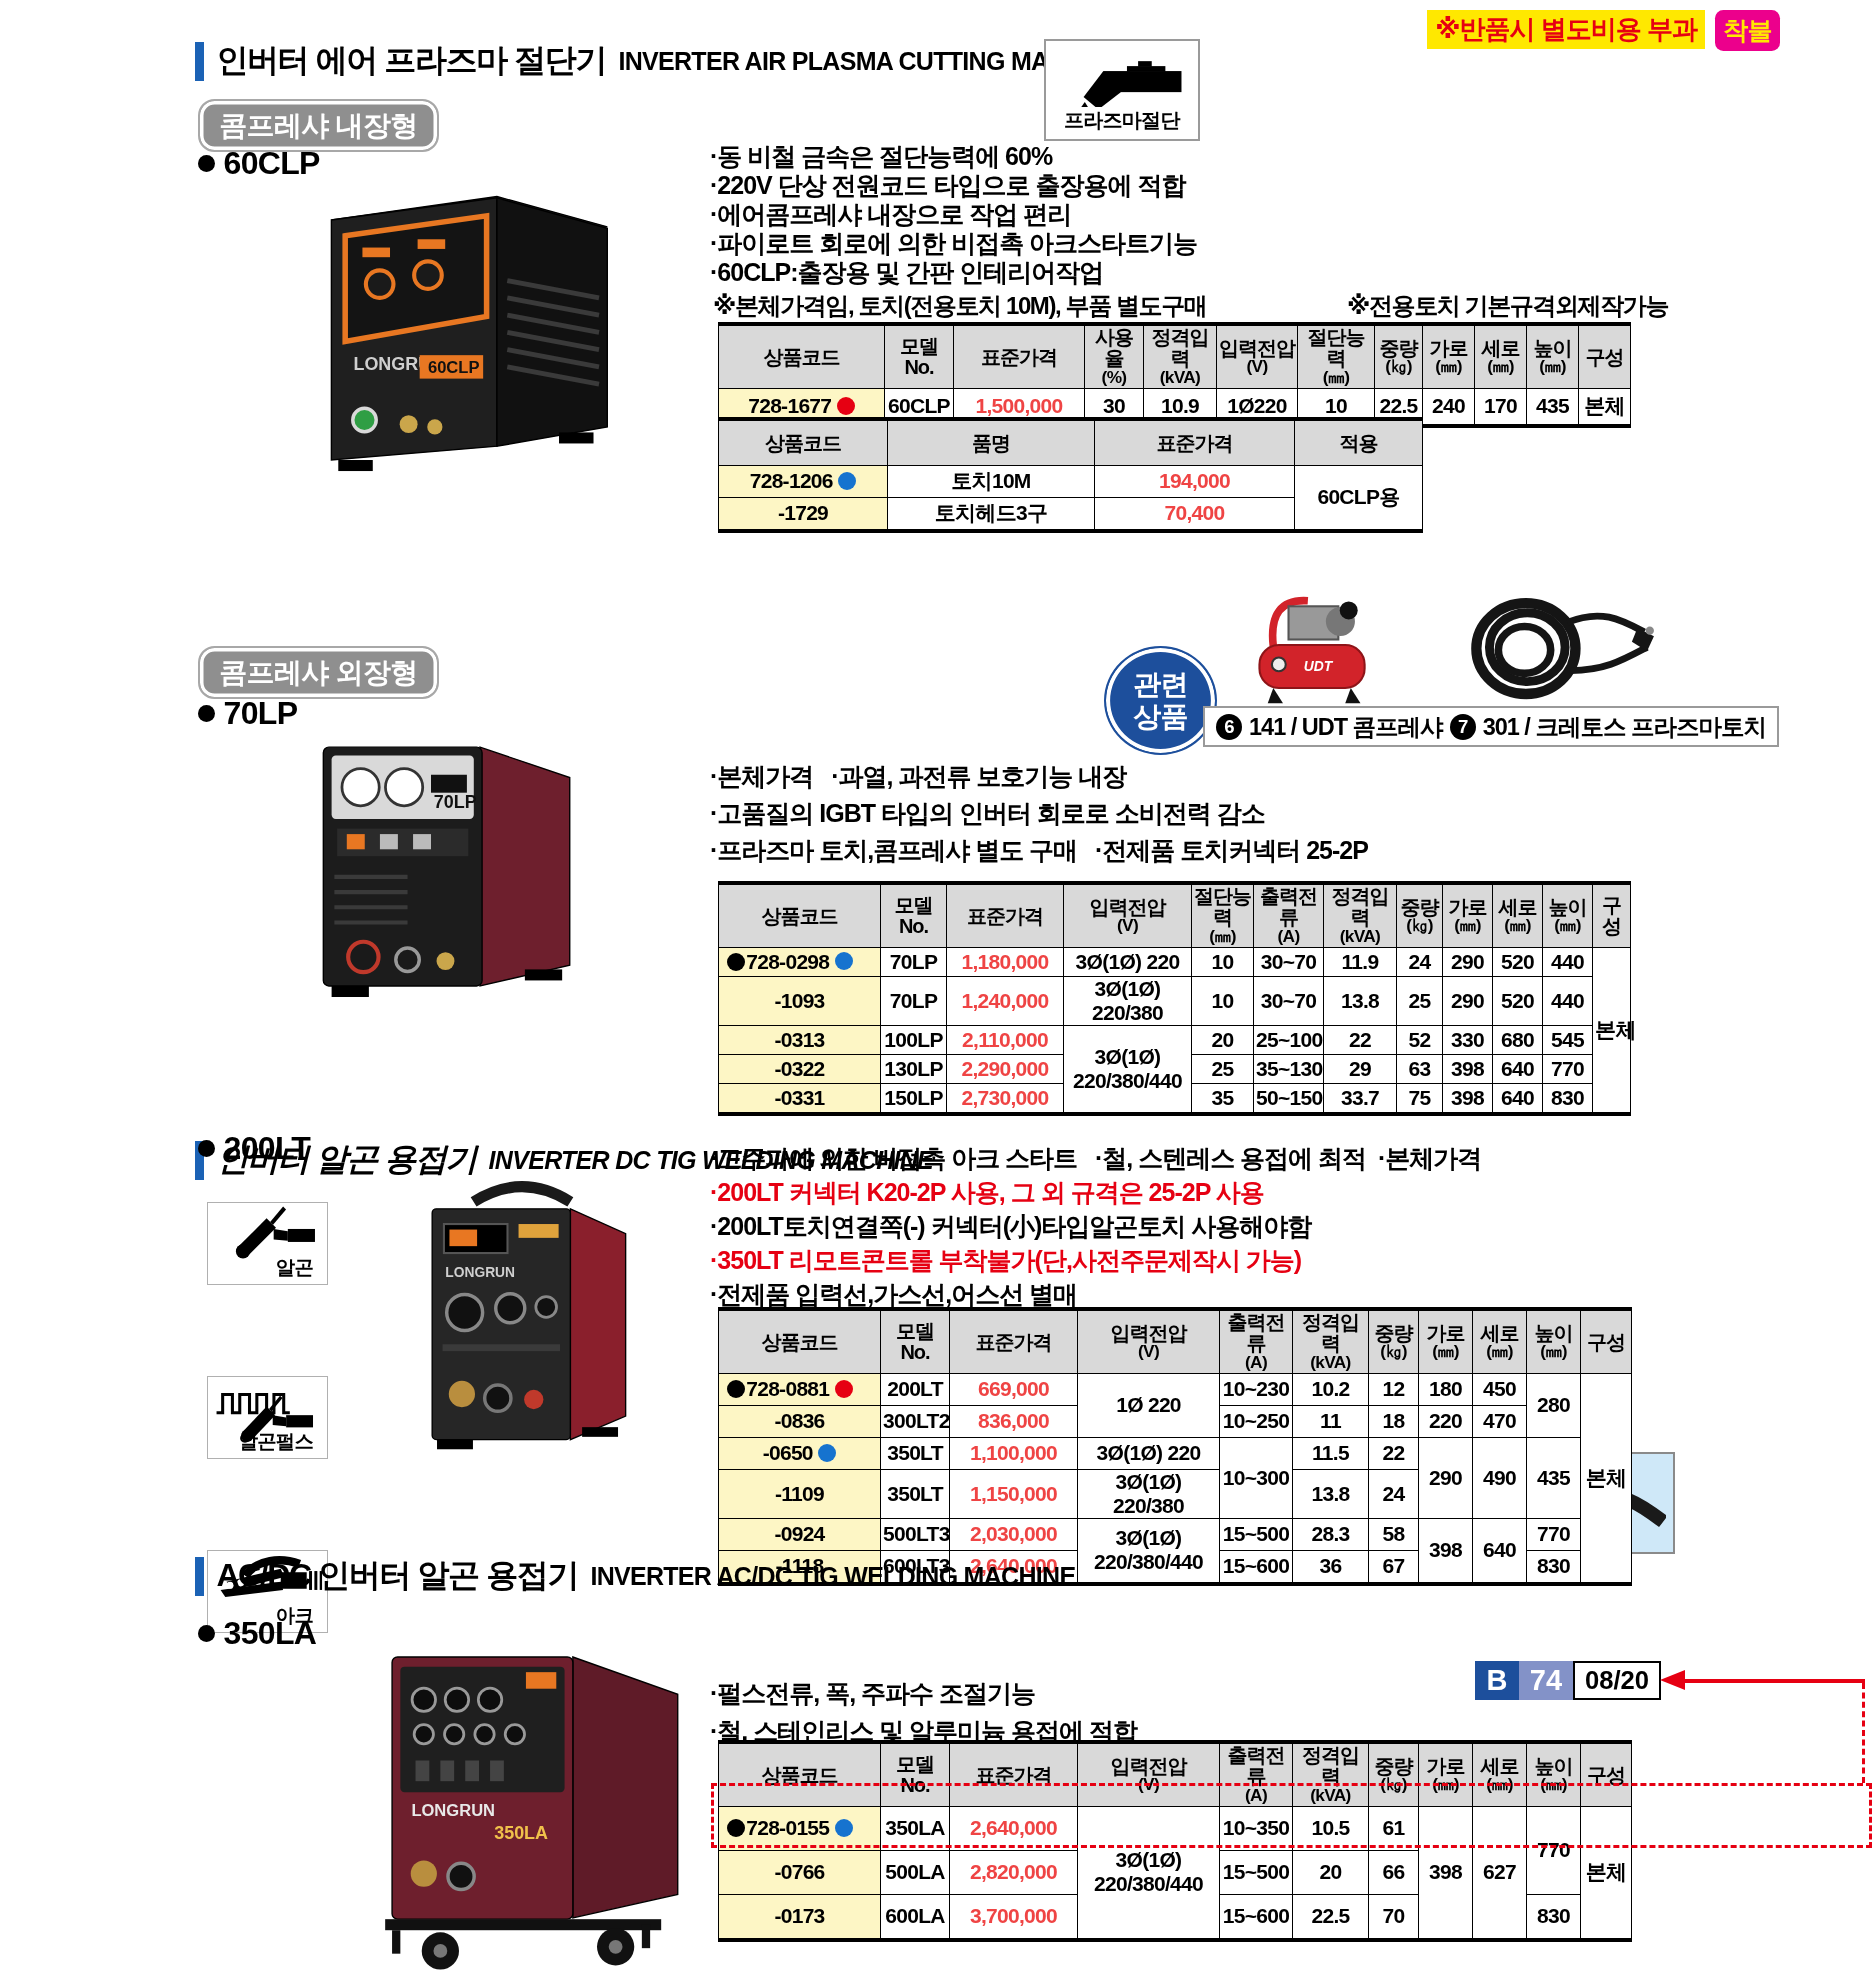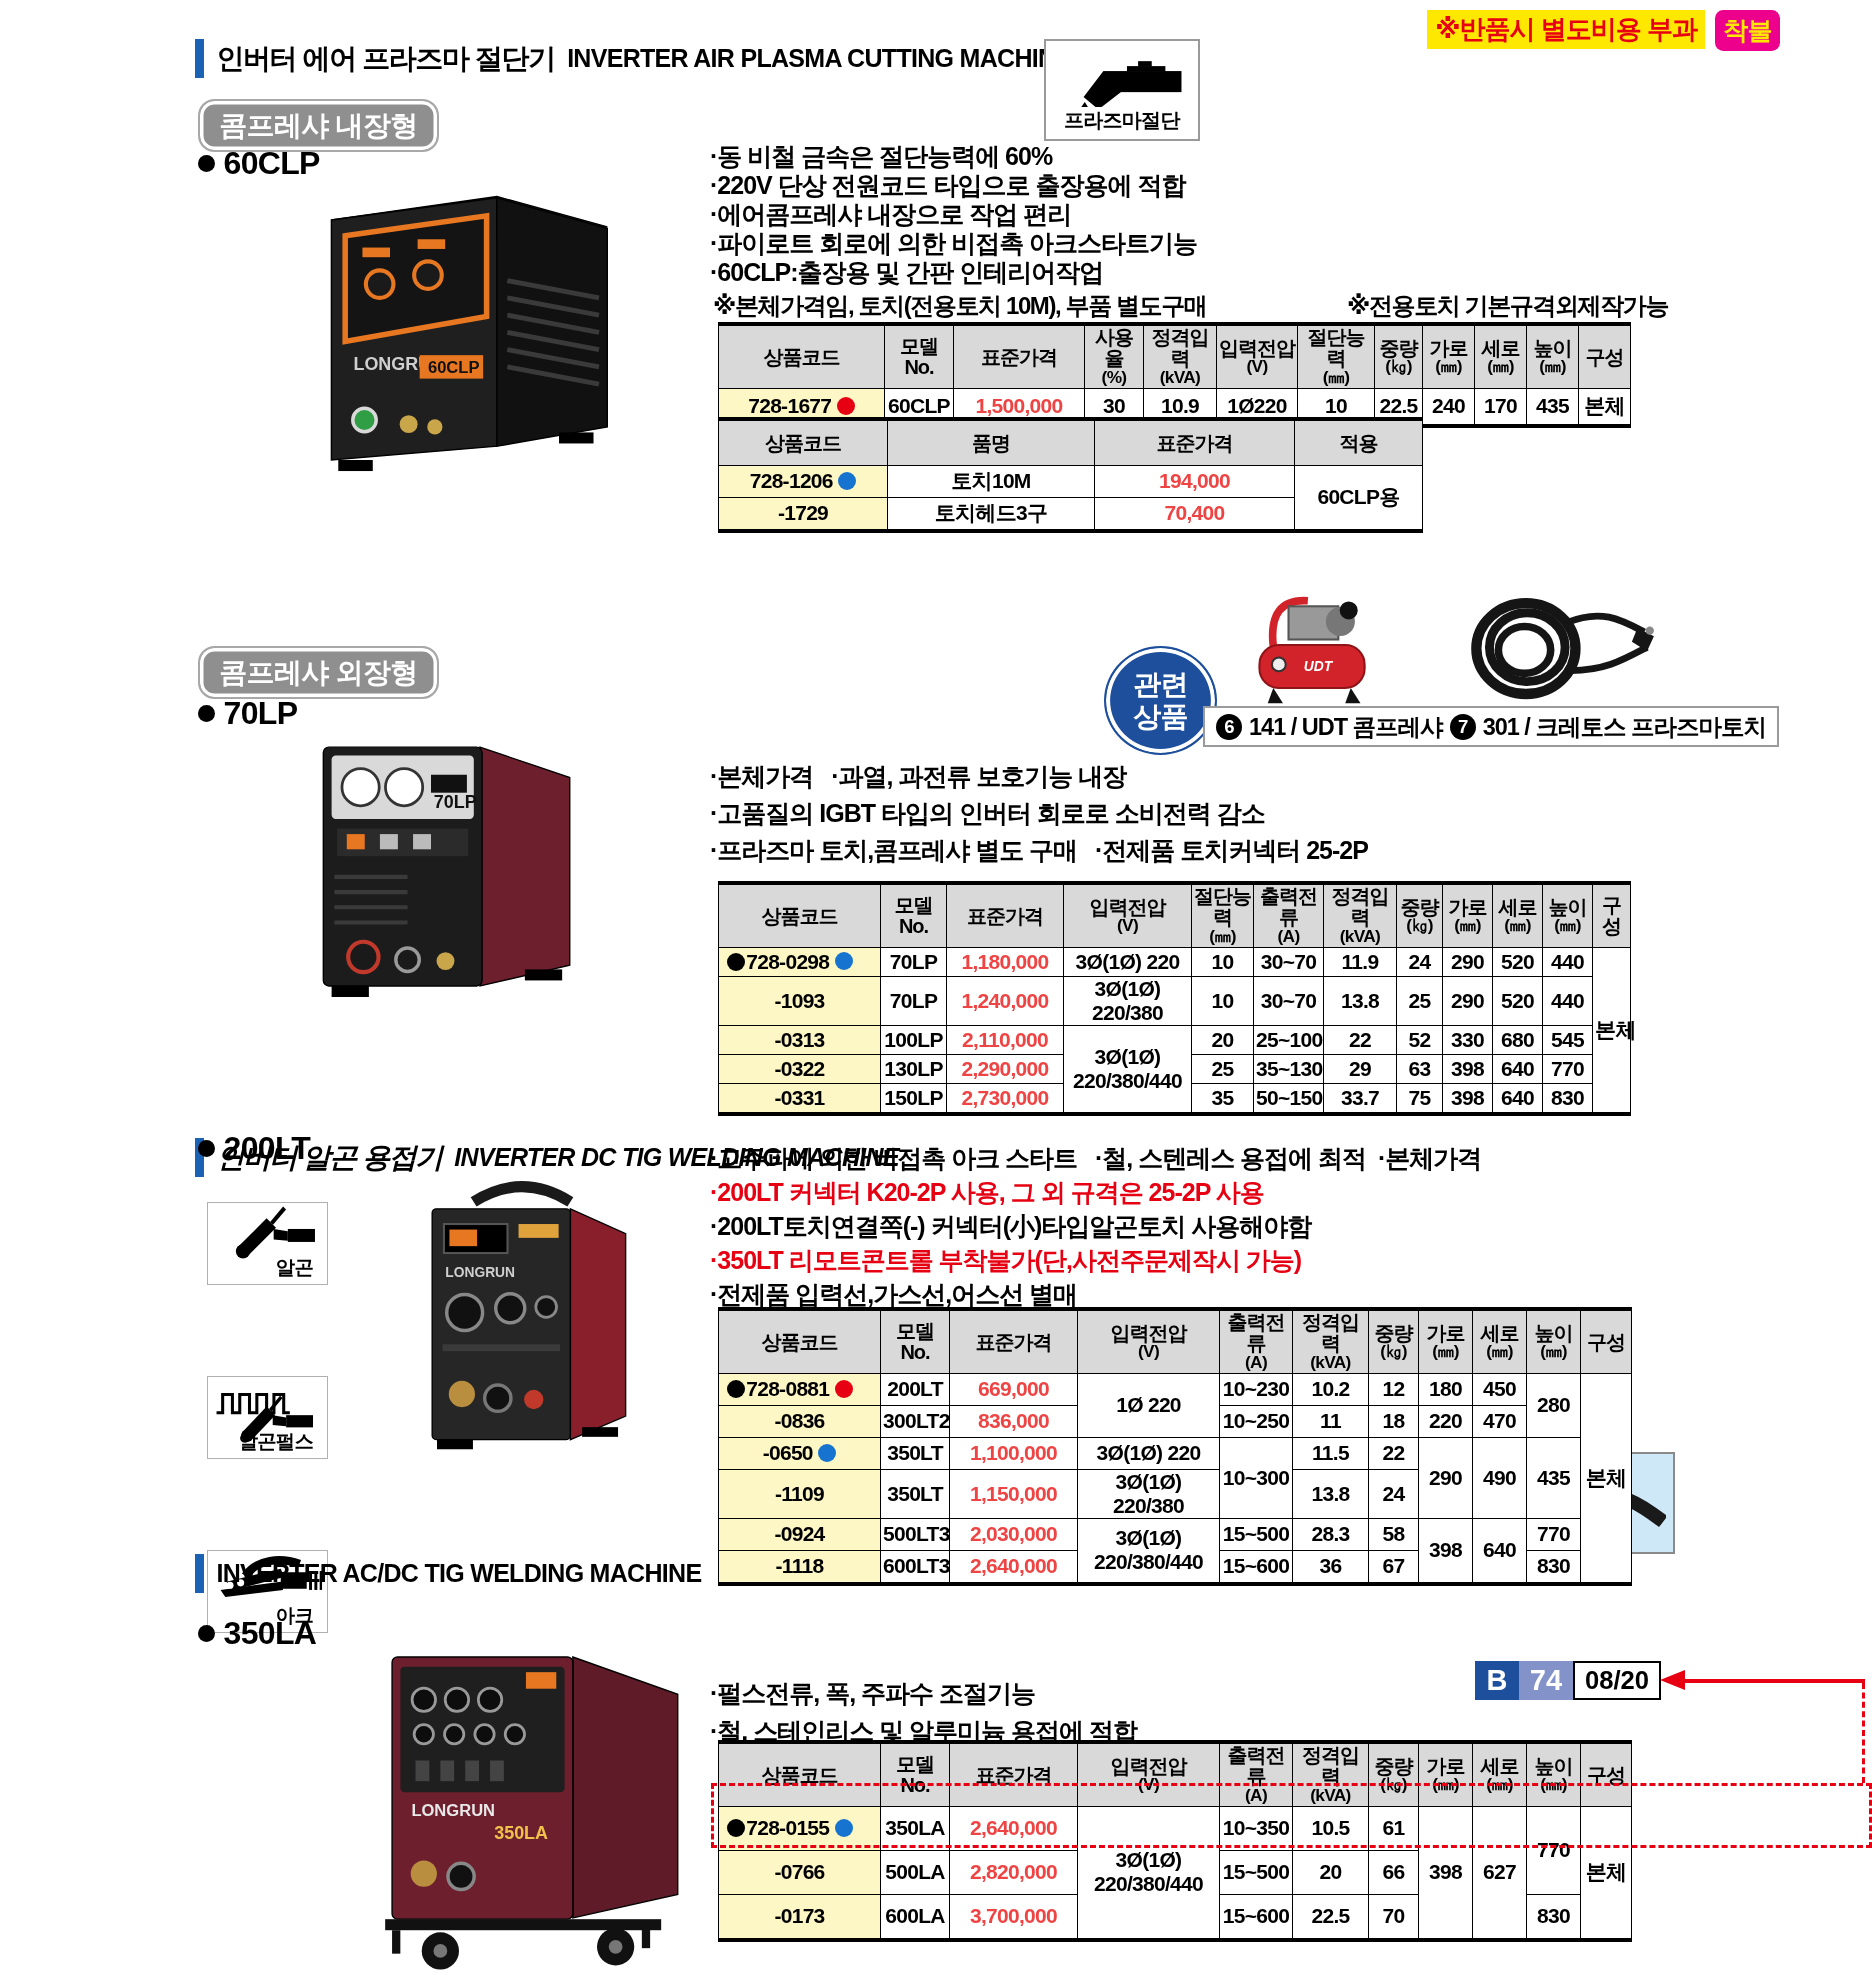--- a/index.html
+++ b/index.html
@@ -2,21 +2,21 @@
 <html style="font-size:11px"><head>
 <meta charset="utf-8">
 <style>
   html,body{margin:0;padding:0;background:#fff;}
   #page{position:relative;width:1873px;height:1975px;background:#fff;overflow:hidden;
         font-family:"Liberation Sans","DejaVu Sans",sans-serif;color:#000;}
   .abs{position:absolute;}
   
   .sec-header{display:flex;align-items:center;gap:12.4px;white-space:nowrap;}
   .sec-bar{width:9px;height:39px;background:#1b62b5;flex:none;}
-  .sec-ko{font-size:28px;font-weight:800;letter-spacing:-1.4px;}
+  .sec-ko{font-size:32px;font-weight:800;letter-spacing:-1.4px;}
   .sec-en{font-size:25px;font-weight:700;letter-spacing:-0.7px;}
   
   .type-badge{display:inline-block;background:#8f8f8f;color:#fff;font-size:28px;font-weight:800;
       padding:5.5px 19.3px;border-radius:16.6px;border:2.1px solid #a8a8a8;box-shadow:inset 0 0 0 3.5px #fff;letter-spacing:-0.7px;}
   .model-line{display:flex;align-items:center;gap:8.3px;font-size:32px;font-weight:800;letter-spacing:-0.7px;}
   .model-dot{width:17.3px;height:17.3px;border-radius:50%;background:#000;flex:none;}
   .feat{font-size:25px;font-weight:600;letter-spacing:-1px;white-space:nowrap;}
   .feat[data-color="red"]{color:#e60012;}
   .note-text{font-size:24px;font-weight:700;letter-spacing:-1.4px;white-space:nowrap;}
   
@@ -564,20 +564,21 @@
         <td>15~600</td>
         <td>36</td>
         <td>67</td>
         <td>830</td>
       </tr>
     </tbody>
   </table>
 
   <div class="abs sec-header" style="left:195px;top:1554px;">
     <span class="sec-bar"></span>
+    <span class="sec-ko">AC/DC 인버터 알곤 용접기</span>
     <span class="sec-en">INVERTER AC/DC TIG WELDING MACHINE</span>
   </div>
   <div class="abs model-line" style="left:198px;top:1615px;">
     <span class="model-dot"></span>
     <span>350LA</span>
   </div>
 
   <svg class="abs" style="left:352px;top:1628px;" width="352" height="345" viewBox="0 0 510 500">
     <polygon points="320,42 472,96 472,386 320,420" fill="#5f1b28" stroke="#000" stroke-width="2"></polygon>
     <rect x="58" y="42" width="262" height="380" rx="8" fill="#6e1f2d" stroke="#000" stroke-width="2"></rect>

